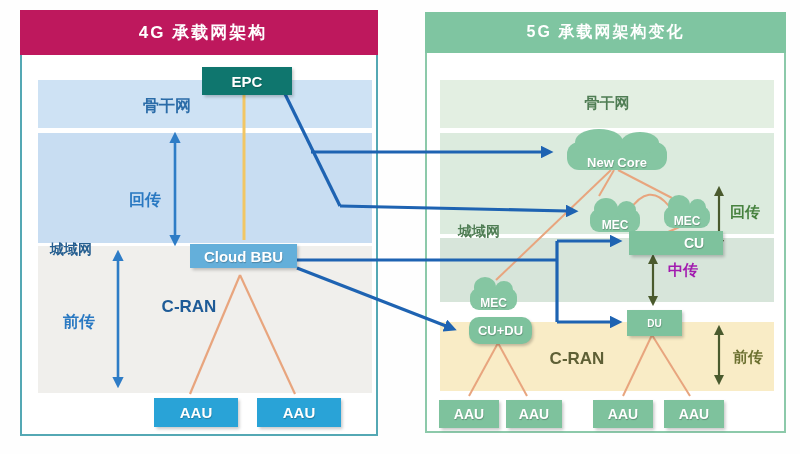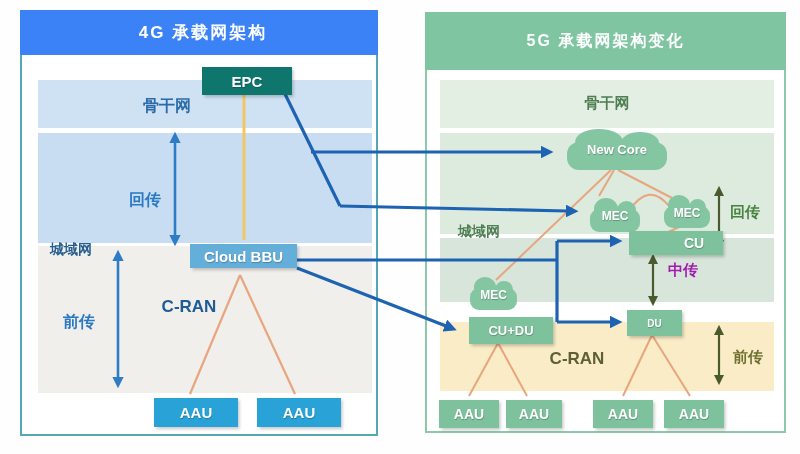--- a/index.html
+++ b/index.html
@@ -4,29 +4,29 @@
 <style>
   html,body{margin:0;padding:0;background:#ffffff;}
   .stage{
     position:relative;width:800px;height:454px;background:#fefefe;overflow:hidden;
     font-family:"Liberation Sans","DejaVu Sans",sans-serif;
   }
   .panel{position:absolute;background:#ffffff;box-sizing:border-box;}
   .panel-4g{left:20px;top:10px;width:358px;height:426px;border:2px solid #54a8b4;}
   .panel-5g{left:425px;top:12px;width:361px;height:421px;border:2px solid #8cc9aa;}
   .panel-header{position:absolute;left:-2px;top:-2px;right:-2px;height:45px;display:flex;align-items:center;justify-content:center;color:#fff;font-weight:bold;font-size:17px;letter-spacing:2px;}
-  .panel-4g .panel-header{background:#3b82f6;padding-left:8px;}
-  .panel-5g .panel-header{background:#7fc5a1;height:58px;font-size:16px;}
+  .panel-4g .panel-header{background:#be185d;padding-left:8px;}
+  .panel-5g .panel-header{background:#7fc5a1;height:41px;font-size:16px;}
   .band{position:absolute;left:16px;width:334px;z-index:1;}
   .lbl{position:absolute;z-index:12;font-weight:bold;white-space:nowrap;}
   .node{position:absolute;z-index:10;display:flex;align-items:center;justify-content:center;color:#fff;font-weight:bold;box-shadow:1.5px 2px 3px rgba(0,0,0,0.22);text-shadow:0.5px 1px 1px rgba(0,0,0,0.25);}
   .node-blue{background:#0f766e;}
   .node-aau4g{background:#29a3d7;}
   .node-green{background:#7ec29d;}
-  .cloud{position:absolute;z-index:10;display:flex;align-items:flex-start;justify-content:center;background:#85c6a2;color:#fff;font-weight:bold;border-radius:12px;text-shadow:0.5px 1px 1px rgba(0,0,0,0.25);}
+  .cloud{position:absolute;z-index:10;display:flex;align-items:flex-end;justify-content:center;background:#85c6a2;color:#fff;font-weight:bold;border-radius:12px;text-shadow:0.5px 1px 1px rgba(0,0,0,0.25);}
   .cloud::before{content:"";position:absolute;left:8%;top:-48%;width:48%;height:95%;border-radius:50%;background:inherit;}
   .cloud::after{content:"";position:absolute;right:8%;top:-34%;width:38%;height:78%;border-radius:50%;background:inherit;}
   .cloud>span{position:relative;z-index:2;}
   .overlay{position:absolute;left:0;top:0;z-index:5;pointer-events:none;}
 </style>
 </head>
 <body>
 
 <div class="stage">
 
@@ -88,21 +88,21 @@
     <div class="cloud" style="left:43px;top:274px;width:47px;height:22px;font-size:12px;border-radius:9px;">
         <span>MEC</span>
       </div>
 
     <div class="node node-green" style="left:202px;top:217px;width:58px;height:24px;font-size:14px;padding-left:36px;">
         <span>CU</span>
       </div>
     <div class="node node-green" style="left:200px;top:296px;width:55px;height:26px;font-size:10px;">
         <span>DU</span>
       </div>
-    <div class="node node-green" style="left:42px;top:303px;width:84px;height:27px;font-size:13px;">
+    <div class="node node-green" style="left:42px;top:303px;width:63px;height:27px;font-size:13px;border-radius:10px;">
         <span>CU+DU</span>
       </div>
 
     <div class="node node-green" style="left:12px;top:386px;width:60px;height:28px;font-size:14px;">
         <span>AAU</span>
       </div>
     <div class="node node-green" style="left:79px;top:386px;width:56px;height:28px;font-size:14px;">
         <span>AAU</span>
       </div>
     <div class="node node-green" style="left:166px;top:386px;width:60px;height:28px;font-size:14px;">

